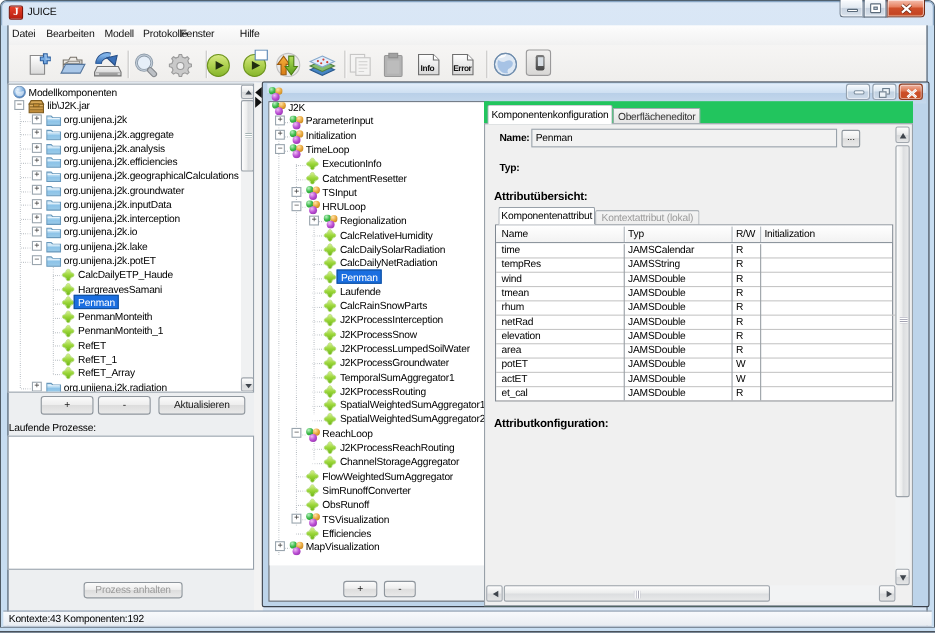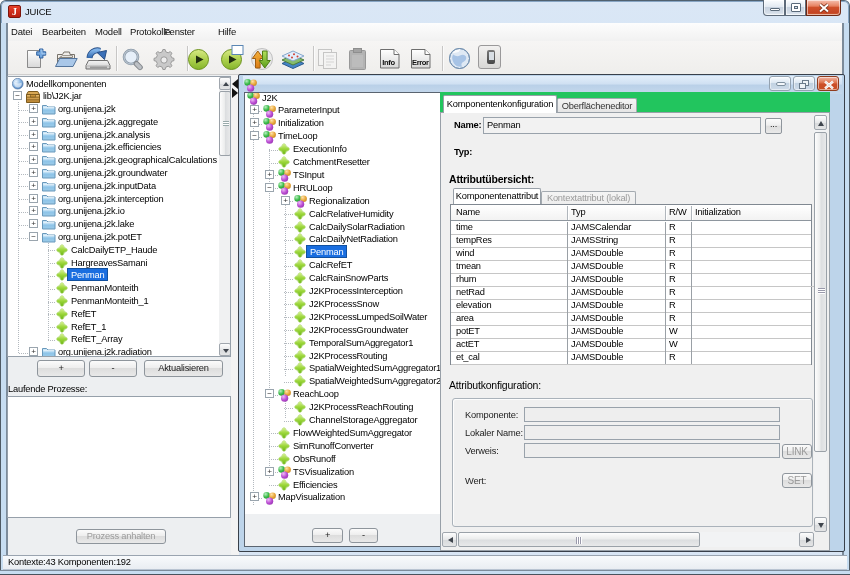--- a/index.html
+++ b/index.html
@@ -491,21 +491,21 @@
 <div class="row" style="left:64px;top:140.4px">CalcDailyNetRadiation</div>
 <div class="doth" style="left:39px;top:159.8px;width:10px"></div>
 <svg class="ab" style="left:49px;top:153px" width="12" height="12">
         <use href="#puzzle"></use>
       </svg>
 <div class="row" style="left:61px;top:152.3px;background:#1a6ee0;border:1px solid #11509f;color:#fff;padding:0 3px">Penman</div>
 <div class="doth" style="left:39px;top:172.7px;width:10px"></div>
 <svg class="ab" style="left:49px;top:166px" width="12" height="12">
         <use href="#puzzle"></use>
       </svg>
-<div class="row" style="left:64px;top:166.2px">CalcRefET</div>
+<div class="row" style="left:64px;top:166.2px">Laufende</div>
 <div class="doth" style="left:39px;top:185.6px;width:10px"></div>
 <svg class="ab" style="left:49px;top:179px" width="12" height="12">
         <use href="#puzzle"></use>
       </svg>
 <div class="row" style="left:64px;top:179.1px">CalcRainSnowParts</div>
 <div class="doth" style="left:39px;top:198.5px;width:10px"></div>
 <svg class="ab" style="left:49px;top:192px" width="12" height="12">
         <use href="#puzzle"></use>
       </svg>
 <div class="row" style="left:64px;top:192.0px">J2KProcessInterception</div>
@@ -668,32 +668,21 @@
 </div>
 <div class="ab" style="left:0;top:147px;width:360px;height:13px;border-bottom:1px solid #c6c6c6">
 <div class="ab" style="left:5px;top:0px">et_cal</div>
         <div class="ab" style="left:120px;top:0px">JAMSDouble</div>
         <div class="ab" style="left:218px;top:0px">R</div>
 </div>
 <div class="ab" style="left:116px;top:17px;width:1px;height:142px;background:#9aa0a6"></div>
 <div class="ab" style="left:214px;top:17px;width:1px;height:142px;background:#9aa0a6"></div>
 <div class="ab" style="left:240px;top:17px;width:1px;height:142px;background:#9aa0a6"></div>
 </div>
-<div class="ab" style="left:9px;top:287px;font-weight:normal;font-size:10.5px">Attributkonfiguration:</div>
-<div class="ab" style="left:12px;top:306px;width:361px;height:129px;border:1px solid #aab2ba;border-radius:3px;box-shadow:inset 1px 1px 0 #fdfdfd">
-<div class="ab" style="left:12px;top:11px;color:#222">Komponente:</div>
-<div class="fld" style="left:71px;top:8px;width:256px;height:15px;background:#eeeeee"></div>
-<div class="ab" style="left:12px;top:29px;color:#222">Lokaler Name:</div>
-<div class="fld" style="left:71px;top:26px;width:256px;height:15px;background:#eeeeee"></div>
-<div class="ab" style="left:12px;top:47px;color:#222">Verweis:</div>
-<div class="fld" style="left:71px;top:44px;width:256px;height:15px;background:#eeeeee"></div>
-<div class="btn gtxt" style="left:329px;top:45px;width:30px;height:15px;line-height:13px;font-size:10px;color:#9b9b9b">LINK</div>
-<div class="ab" style="left:12px;top:77px;color:#222">Wert:</div>
-<div class="btn gtxt" style="left:329px;top:74px;width:30px;height:15px;line-height:13px;font-size:10px;color:#9b9b9b">SET</div>
-</div>
+<div class="ab" style="left:9px;top:287px;font-weight:bold;font-size:10.5px">Attributkonfiguration:</div>
 <div class="sb" style="left:374px;top:23px;width:13px;height:417px">
       <div class="sbtn" style="left:0px;top:0px;width:13px;height:15px">
         <div class="arr" style="left:3px;top:5px;border-left:3.5px solid transparent;border-right:3.5px solid transparent;border-bottom:5px solid #3f454d"></div>
       </div>
       <div class="sbtn" style="left:0px;top:402px;width:13px;height:15px">
         <div class="arr" style="left:3px;top:5px;border-left:3.5px solid transparent;border-right:3.5px solid transparent;border-top:5px solid #3f454d"></div>
       </div>
       <div class="thumb" style="left:0px;top:17px;width:13px;height:320px">
         <div class="ab" style="left:3px;top:155px;width:7px;height:6px;background-image:linear-gradient(180deg,#99a 1px,#fff 1px,#fff 2px);background-size:7px 2px"></div>
       </div>

